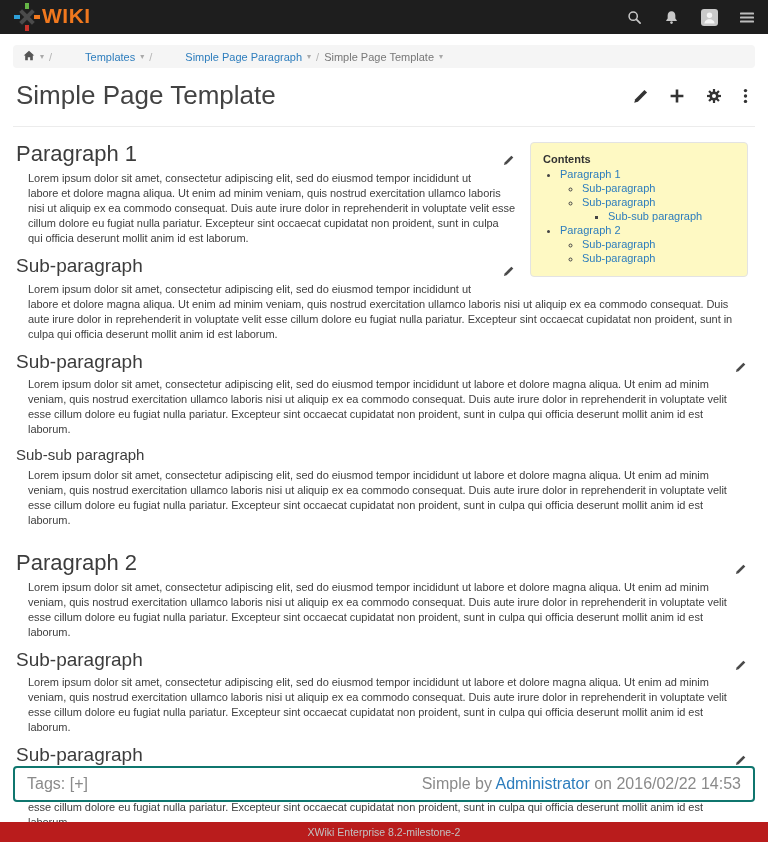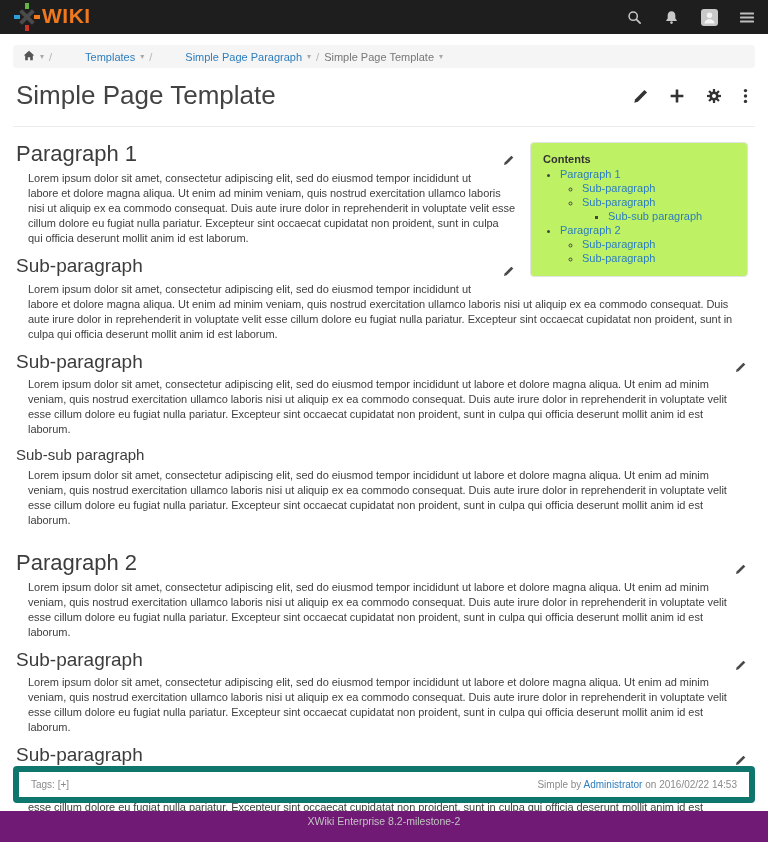--- a/index.html
+++ b/index.html
@@ -35,46 +35,46 @@
   .title-row{display:flex;justify-content:space-between;align-items:flex-start;margin-top:12px;}
   .page-title{font-size:26px;font-weight:400;color:#434343;line-height:1.2;margin:0;}
   .actions{display:flex;align-items:center;gap:21px;margin-top:8px;margin-right:4px;}
   .actions .abtn{cursor:pointer;display:block;}
   .modified{font-size:10.5px;color:#999;margin-top:4px;}
   .modified a{color:#2d7dbd;text-decoration:none;}
   .divider{border:none;border-top:1px solid #ececec;margin:15px 13px 14px;}
 
   
   .main2{padding:0 20px 0 16px;}
-  .toc-panel{float:right;width:192px;background:#bef264;border:1px solid #e3e3e3;
+  .toc-panel{float:right;width:192px;background:#fef9c3;border:1px solid #e3e3e3;
              border-radius:4px;padding:10px 12px;margin:1px 0 10px 14px;font-size:11px;}
   .toc-title{font-weight:bold;color:#333;margin:0 0 3px;}
   .toc-panel ul{list-style:disc;margin:2px 0;padding-left:17px;color:#444;}
   .toc-panel ul ul{list-style:circle;padding-left:22px;}
   .toc-panel ul ul ul{list-style:square;padding-left:26px;}
   .toc-panel li{margin:2px 0;}
   .toc-panel a{color:#2d7dbd;text-decoration:none;}
 
   .sec-h{font-weight:400;color:#3c3c3c;line-height:1.18;}
   h1.sec-h{font-size:22px;margin:22px 0 4px;}
   h1.sec-h:first-child{margin-top:7px;}
   h2.sec-h{font-size:19px;margin:1px 0 4px;}
   h3.sec-h{font-size:15px;margin:7px 0 4px;}
   .sec-edit{float:right;margin:5px 2px 0 10px;cursor:pointer;}
   .sec-p{font-size:11px;line-height:15px;letter-spacing:-0.05px;color:#404040;margin:3px 12px 9px;}
 
   
-  .docinfo{position:absolute;left:13px;right:13px;top:766px;border:6px solid #0f766e;
+  .docinfo{position:absolute;left:13px;right:13px;top:766px;border:2px solid #0f766e;
            border-radius:4px;background:#fff;display:flex;justify-content:space-between;
-           align-items:center;padding:7px 12px;font-size:10px;color:#8a8a8a;box-sizing:border-box;}
+           align-items:center;padding:7px 12px;font-size:16px;color:#8a8a8a;box-sizing:border-box;}
   .docinfo a{color:#2d7dbd;text-decoration:none;}
   .tags-add{color:#8a8a8a;cursor:pointer;}
 
   
-  .bottombar{position:absolute;left:0;right:0;bottom:0;height:31px;background:#701a75;
+  .bottombar{position:absolute;left:0;right:0;bottom:0;height:20px;background:#b91c1c;
              color:#c2c2c2;font-size:10.5px;text-align:center;line-height:20px;}
 </style>
 </head>
 <body>
 
 <div class="page">
 
   <div class="navbar">
     <div class="logo">
       <span class="logo-x">

